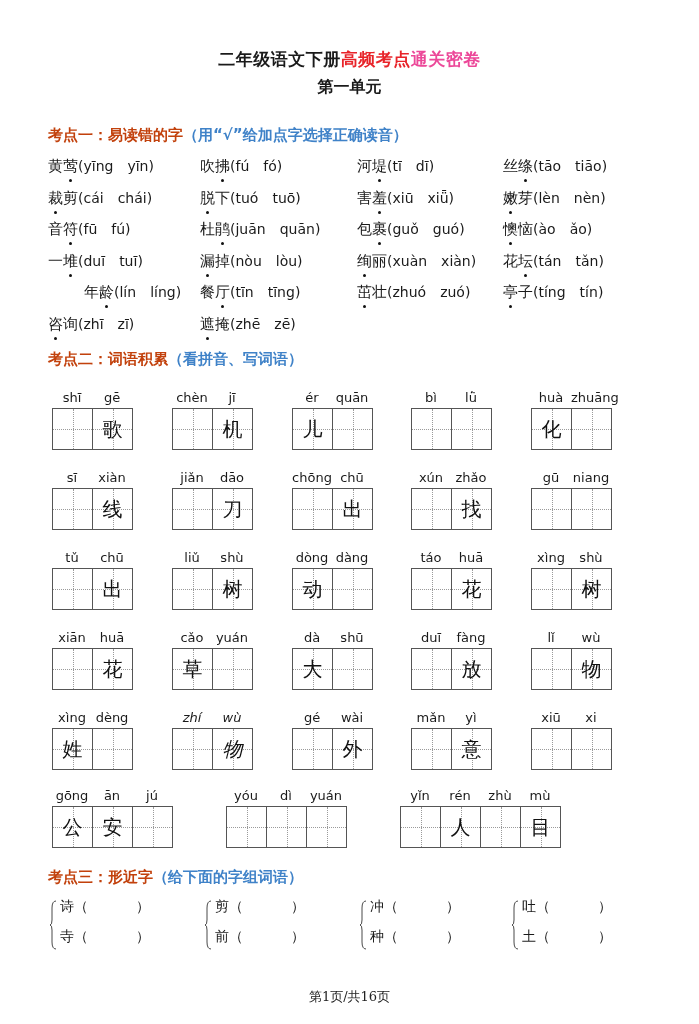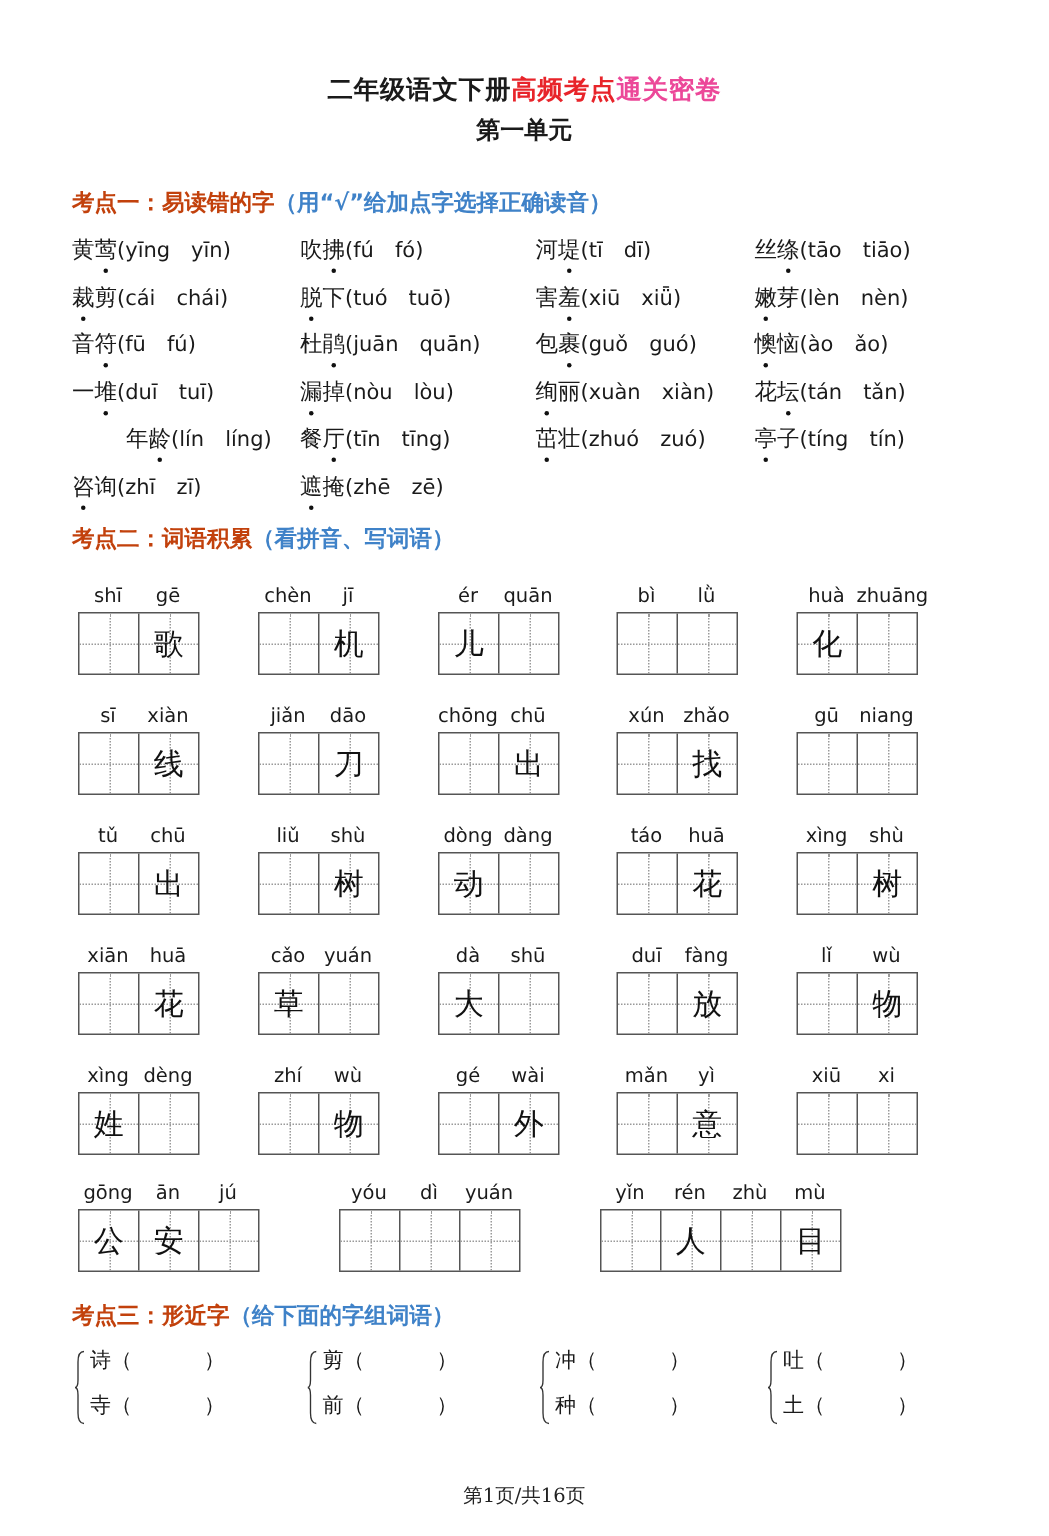--- a/index.html
+++ b/index.html
@@ -405,21 +405,21 @@
       </div>
       <div class="cells">
         <div class="cell">
           <span>姓</span>
         </div>
         <div class="cell">
           <span></span>
         </div>
       </div>
     </div>
-    <div class="wordbox" style="left: 172px; top: 710px;">
+    <div class="wordbox" style="left: 172px; top: 710px; font-style: italic;">
       <div class="pys">
         <span>zhí</span>
         <span>wù</span>
       </div>
       <div class="cells">
         <div class="cell">
           <span></span>
         </div>
         <div class="cell">
           <span>物</span>

